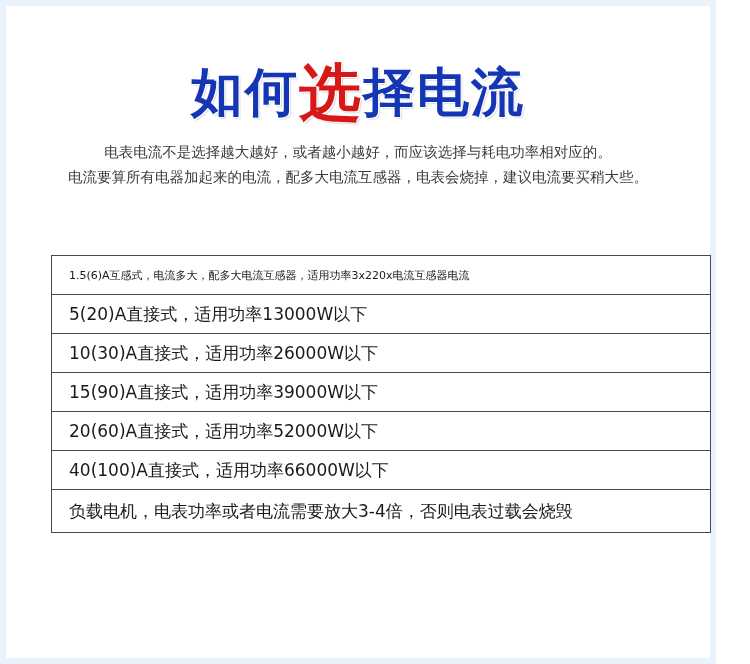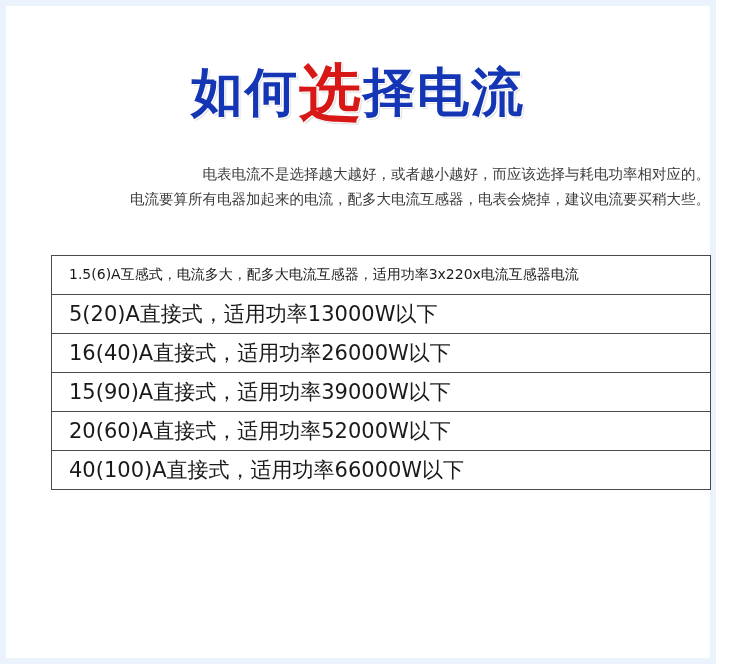--- a/index.html
+++ b/index.html
@@ -39,22 +39,22 @@
     color: #1436b4;
     text-shadow: 1px 1px 0 #ffffff, 2px 2px 1px rgba(0,0,0,0.12);
   }
   .title .red {
     color: #d81717;
     font-size: 62px;
     vertical-align: -4px;
     text-shadow: 1px 1px 0 #ffffff, 2px 2px 1px rgba(0,0,0,0.15);
   }
   .subtitle {
-    margin-top: 38px;
-    text-align: right;
+    margin-top: 16px;
+    text-align: center;
     color: #3b3b3b;
     font-size: 14.5px;
     line-height: 25px;
   }
   .subtitle div {
     white-space: nowrap;
   }
   .table {
     position: absolute;
     left: 45px;
@@ -68,25 +68,25 @@
   .row {
     border-bottom: 1px solid #4a4a4a;
     box-sizing: border-box;
     display: flex;
     align-items: center;
     padding-left: 17px;
     color: #1a1a1a;
   }
   .row.first {
     height: 39px;
-    font-size: 14px;
+    font-size: 11px;
   }
   .row.body {
     height: 39px;
-    font-size: 21px;
+    font-size: 17px;
   }
   .row.last {
     height: 43px;
     font-size: 17px;
   }
 </style>
 </head>
 <body>
 
 <div class="page">
@@ -97,20 +97,21 @@
     </div>
 
     <div class="subtitle">
       <div>电表电流不是选择越大越好，或者越小越好，而应该选择与耗电功率相对应的。</div>
       <div>电流要算所有电器加起来的电流，配多大电流互感器，电表会烧掉，建议电流要买稍大些。</div>
     </div>
 
     <div class="table">
       <div class="row first">1.5(6)A互感式，电流多大，配多大电流互感器，适用功率3x220x电流互感器电流</div>
       <div class="row body">5(20)A直接式，适用功率13000W以下</div>
-      <div class="row body">16(40)A直接式，适用功率26000W以下</div>
+      <div class="row body">10(30)A直接式，适用功率26000W以下</div>
       <div class="row body">15(90)A直接式，适用功率39000W以下</div>
       <div class="row body">20(60)A直接式，适用功率52000W以下</div>
       <div class="row body">40(100)A直接式，适用功率66000W以下</div>
+      <div class="row last">负载电机，电表功率或者电流需要放大3-4倍，否则电表过载会烧毁</div>
     </div>
 
   </div>
 </div>
 
 </body></html>

